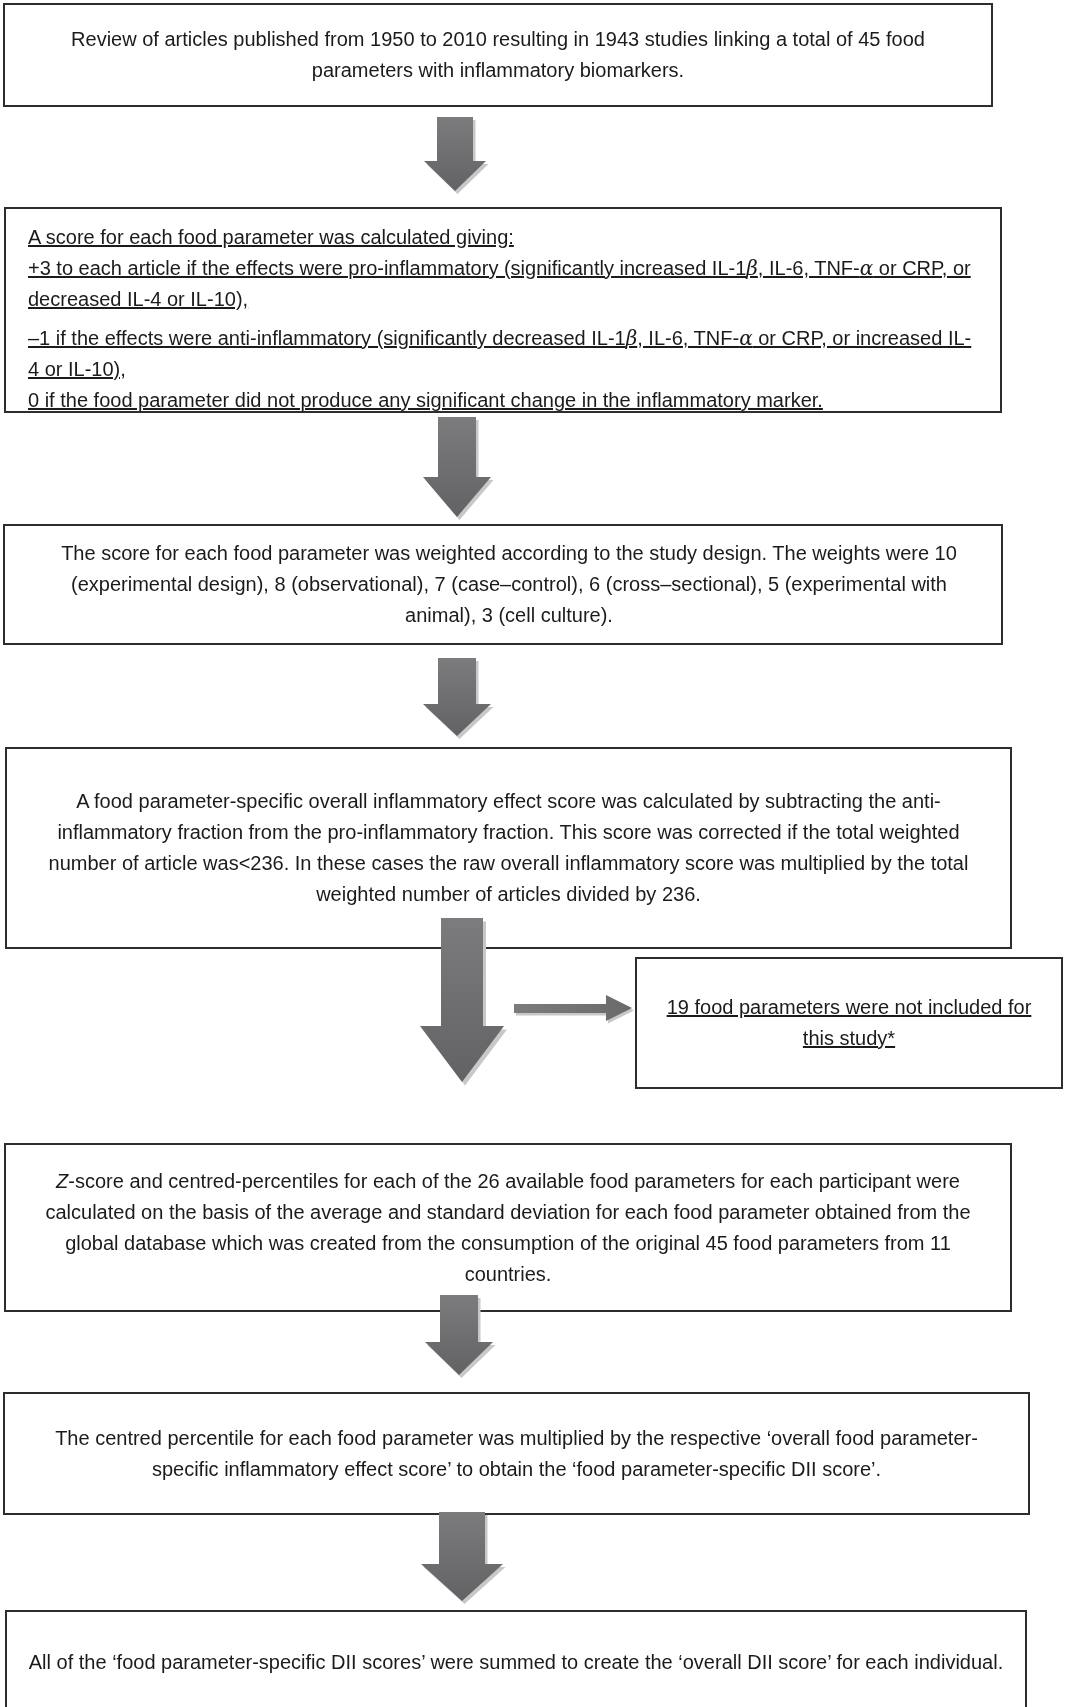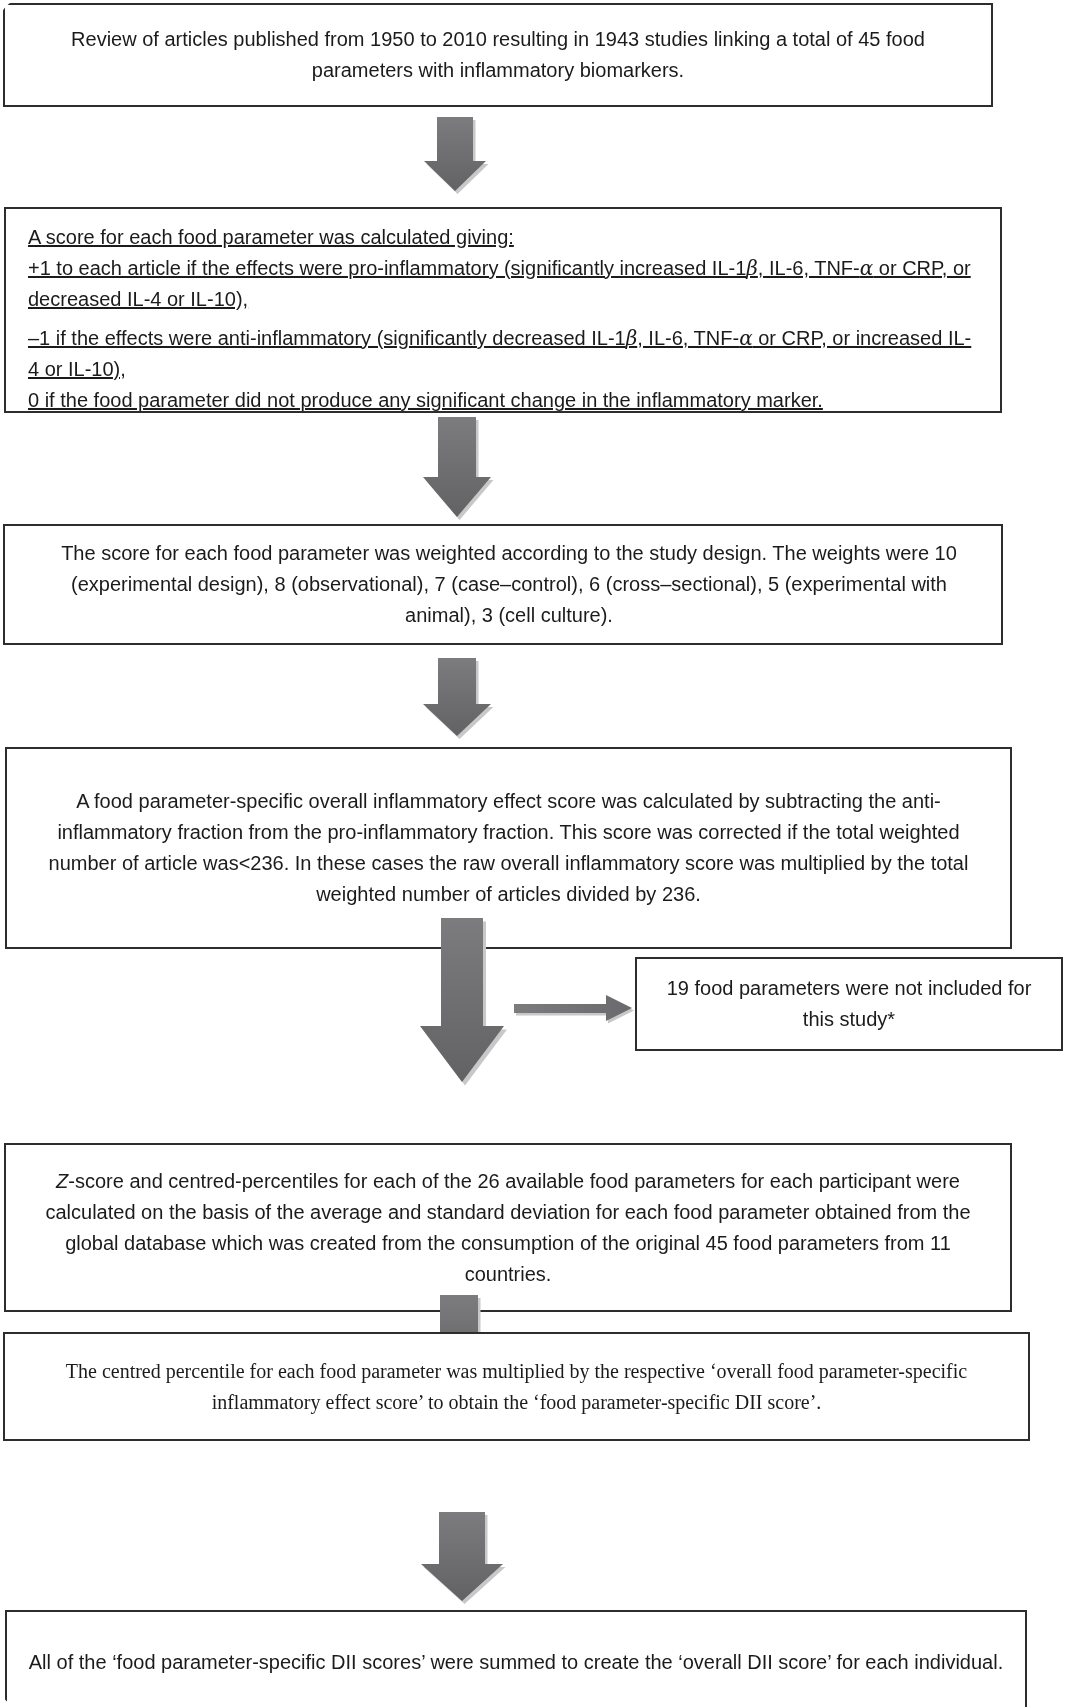--- a/index.html
+++ b/index.html
@@ -1,21 +1,21 @@
 <!DOCTYPE html>
 <html><head>
 <meta charset="utf-8">
 <style>
   html,body{margin:0;padding:0;background:#ffffff;}
   body{
     width:1067px;height:1707px;
     font-family:"Liberation Sans","DejaVu Sans",sans-serif;
     color:#1b1b1b;
   }
-  .stage{position:relative;width:1067px;height:1707px;background:#ffffff;overflow:hidden;border-radius:21px;}
+  .stage{position:relative;width:1067px;height:1707px;background:#ffffff;overflow:hidden;}
   .box{
     position:absolute;
     box-sizing:border-box;
     background:#ffffff;
     border:2px solid #2d2d2d;
     font-size:20px;
     line-height:31px;
   }
   .box.center{
     display:flex;align-items:center;justify-content:center;
@@ -51,21 +51,21 @@
     <p>Review of articles published from 1950 to 2010 resulting in 1943 studies linking a total of 45 food parameters with inflammatory biomarkers.</p>
   </div>
 
   <svg class="arrow" style="left:413px;top:117px;" width="84" height="80" viewBox="0 0 84 80">
     <polygon points="24,0 60,0 60,44 73,44 42,74 11,44 24,44" fill="#c8c8c8" transform="translate(2.5,3)"></polygon>
     <polygon points="24,0 60,0 60,44 73,44 42,74 11,44 24,44" fill="url(#agrad)"></polygon>
   </svg>
 
   <div class="box lefted" style="left:4px;top:207px;width:998px;height:206px;">
     <p><span>A score for each food parameter was calculated giving:</span></p>
-    <p><span>+1 to each article if the effects were pro-inflammatory (significantly increased IL-1</span><span class="greek">β</span><span>, IL-6, TNF-</span><span class="greek">α</span><span> or CRP, or decreased IL-4 or IL-10),</span></p>
+    <p><span>+3 to each article if the effects were pro-inflammatory (significantly increased IL-1</span><span class="greek">β</span><span>, IL-6, TNF-</span><span class="greek">α</span><span> or CRP, or decreased IL-4 or IL-10),</span></p>
     <p class="gap"><span>–1 if the effects were anti-inflammatory (significantly decreased IL-1</span><span class="greek">β</span><span>, IL-6, TNF-</span><span class="greek">α</span><span> or CRP, or increased IL-4 or IL-10),</span></p>
     <p><span>0 if the food parameter did not produce any significant change in the inflammatory marker.</span></p>
   </div>
 
   <svg class="arrow" style="left:415px;top:417px;" width="84" height="104" viewBox="0 0 84 104">
     <polygon points="23,0 61,0 61,60 76,60 42,100 8,60 23,60" fill="#c8c8c8" transform="translate(2.5,3)"></polygon>
     <polygon points="23,0 61,0 61,60 76,60 42,100 8,60 23,60" fill="url(#agrad)"></polygon>
   </svg>
 
   <div class="box center" style="left:3px;top:524px;width:1000px;height:121px;padding-left:12px;">
@@ -84,34 +84,34 @@
   <svg class="arrow" style="left:415px;top:918px;" width="94" height="168" viewBox="0 0 94 168">
     <polygon points="26,0 68,0 68,108 89,108 47,164 5,108 26,108" fill="#c8c8c8" transform="translate(3,3.5)"></polygon>
     <polygon points="26,0 68,0 68,108 89,108 47,164 5,108 26,108" fill="url(#agrad)"></polygon>
   </svg>
 
   <svg class="arrow" style="left:514px;top:990px;" width="122" height="36" viewBox="0 0 122 36">
     <polygon points="0,14 92,14 92,5 118,18 92,31 92,23 0,23" fill="#c8c8c8" transform="translate(2,2.5)"></polygon>
     <polygon points="0,14 92,14 92,5 118,18 92,31 92,23 0,23" fill="url(#hgrad)"></polygon>
   </svg>
 
-  <div class="box center" style="left:635px;top:957px;width:428px;height:94px;">
+  <div class="box center" style="left:635px;top:957px;width:428px;height:132px;text-decoration:underline;">
     <p>19 food parameters were not included for this study*</p>
   </div>
 
   <div class="box center" style="left:4px;top:1099px;width:1008px;height:169px;margin-top:44px;">
     <p><span class="ital">Z</span><span>-score and centred-percentiles for each of the 26 available food parameters for each participant were calculated on the basis of the average and standard deviation for each food parameter obtained from the global database which was created from the consumption of the original 45 food parameters from 11 countries.</span></p>
   </div>
 
   <svg class="arrow" style="left:417px;top:1295px;" width="84" height="84" viewBox="0 0 84 84">
     <polygon points="23,0 61,0 61,47 76,47 42,80 8,47 23,47" fill="#c8c8c8" transform="translate(2.5,3)"></polygon>
     <polygon points="23,0 61,0 61,47 76,47 42,80 8,47 23,47" fill="url(#agrad)"></polygon>
   </svg>
 
-  <div class="box center" style="left:3px;top:1332px;width:1027px;height:109px;font-family:Liberation Serif, serif;">
+  <div class="box center" style="left:3px;top:1392px;width:1027px;height:123px;">
     <p>The centred percentile for each food parameter was multiplied by the respective ‘overall food parameter-specific inflammatory effect score’ to obtain the ‘food parameter-specific DII score’.</p>
   </div>
 
   <svg class="arrow" style="left:417px;top:1512px;" width="90" height="94" viewBox="0 0 90 94">
     <polygon points="22,0 68,0 68,52 86,52 45,89 4,52 22,52" fill="#c8c8c8" transform="translate(2.5,3)"></polygon>
     <polygon points="22,0 68,0 68,52 86,52 45,89 4,52 22,52" fill="url(#agrad)"></polygon>
   </svg>
 
   <div class="box center" style="left:5px;top:1610px;width:1022px;height:104px;">
     <p>All of the ‘food parameter-specific DII scores’ were summed to create the ‘overall DII score’ for each individual.</p>

